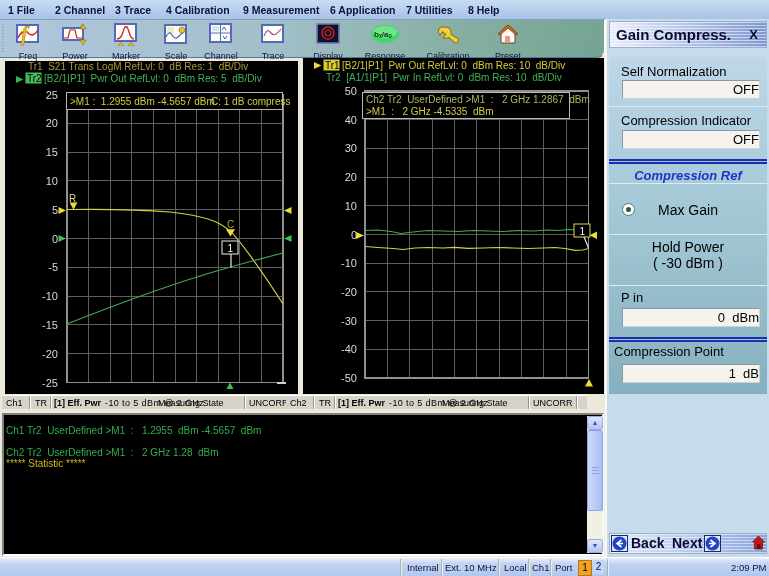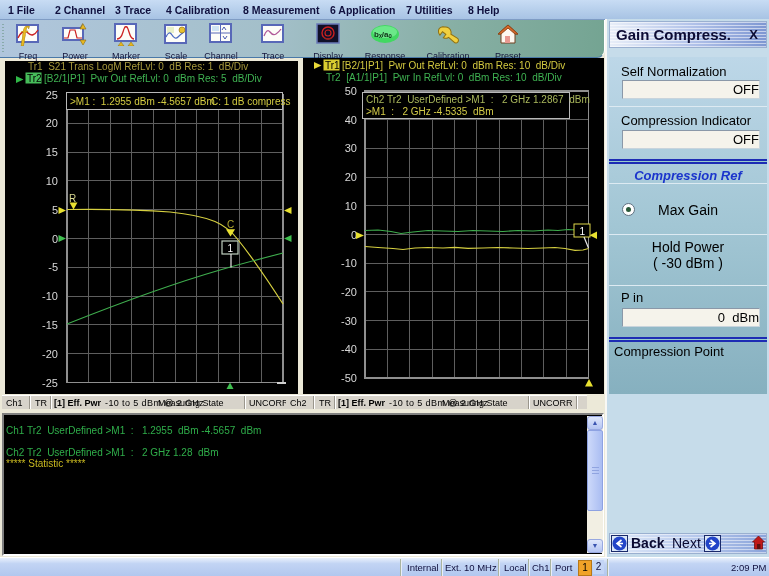--- a/index.html
+++ b/index.html
@@ -46,21 +46,21 @@
 #backbar{position:absolute;left:2px;top:514px;width:158px;height:21px;background:repeating-linear-gradient(180deg,rgba(255,255,255,0.5) 0 1px,rgba(255,255,255,0) 1px 3px),linear-gradient(90deg,#dfe9f8 0%,#b6c8ec 55%,#8ba4da 100%);border:1px solid #9ab0d0;box-sizing:border-box;}
 </style>
 </head>
 <body>
 
 <div id="menubar" class="abs">
 <span style="left:8px">1 File</span>
 <span style="left:55px">2 Channel</span>
 <span style="left:115px">3 Trace</span>
 <span style="left:166px">4 Calibration</span>
-<span style="left:243px">8 Measurement</span>
+<span style="left:243px">9 Measurement</span>
 <span style="left:330px">6 Application</span>
 <span style="left:406px">7 Utilities</span>
 <span style="left:468px">8 Help</span>
 </div>
 
 <div id="toolbar" class="abs">
 <div class="tbi" style="left:3px">
       <span class="ic">
         <svg width="26" height="24">
 <rect x="2" y="3" width="21" height="17" fill="#fdfdf8" stroke="#5868b8" stroke-width="2"></rect>
@@ -333,29 +333,30 @@
 <div style="position:absolute;left:13px;top:146px;width:13px;height:13px;border-radius:50%;background:#fff;border:1px solid #607080;box-sizing:border-box;"></div>
 <div style="position:absolute;left:17px;top:150px;width:5px;height:5px;border-radius:50%;background:#285838;"></div>
 <div style="position:absolute;left:0;top:145px;width:158px;text-align:center;font-size:14px;color:#000;">Max Gain</div>
 <div class="cellsep" style="top:177px"></div>
 <div style="position:absolute;left:0;top:182px;width:158px;text-align:center;font-size:14px;color:#000;">Hold Power<br>( -30 dBm )</div>
 <div class="cellsep" style="top:228px"></div>
 <div class="klabel" style="left:12px;top:233px">P in</div>
 <div class="kbtn" style="top:251px">0&nbsp; dBm</div>
 <div class="bluesep" style="top:280px"></div>
 <div class="klabel" style="left:5px;top:287px">Compression Point</div>
+<div class="kbtn" style="top:307px">1&nbsp; dB</div>
 </div>
 <div id="backbar">
 <svg width="17" height="17" style="position:absolute;left:1px;top:1px">
 <rect x="0.5" y="0.5" width="16" height="16" fill="#dce8f8" stroke="#1a2a6a"></rect>
 <circle cx="8.5" cy="8.5" r="7" fill="#2244c8"></circle>
 <path d="M10.5 5 L6 8.5 L10.5 12 M6.5 8.5 L12 8.5" stroke="#fff" stroke-width="1.6" fill="none"></path>
 </svg>
 <span style="position:absolute;left:21px;top:1px;font-size:14px;font-weight:bold;color:#0a0a30">Back</span>
-<span style="position:absolute;left:62px;top:1px;font-size:14px;font-weight:normal;color:#0a0a30">Next</span>
+<span style="position:absolute;left:62px;top:1px;font-size:14px;font-weight:bold;color:#0a0a30">Next</span>
 <svg width="17" height="17" style="position:absolute;left:94px;top:1px">
 <rect x="0.5" y="0.5" width="16" height="16" fill="#dce8f8" stroke="#1a2a6a"></rect>
 <circle cx="8.5" cy="8.5" r="7" fill="#2244c8"></circle>
 <path d="M6.5 5 L11 8.5 L6.5 12 M5 8.5 L10.5 8.5" stroke="#fff" stroke-width="1.6" fill="none"></path>
 </svg>
 <svg width="13" height="15" style="position:absolute;left:142px;top:1px">
 <path d="M6.5 1 L12.5 7 L10.5 7 L10.5 14 L2.5 14 L2.5 7 L0.5 7 Z" fill="#c01818" stroke="#701010" stroke-width="0.8"></path>
 <rect x="5" y="9" width="3.5" height="5" fill="#601010"></rect>
 </svg>
 </div>

